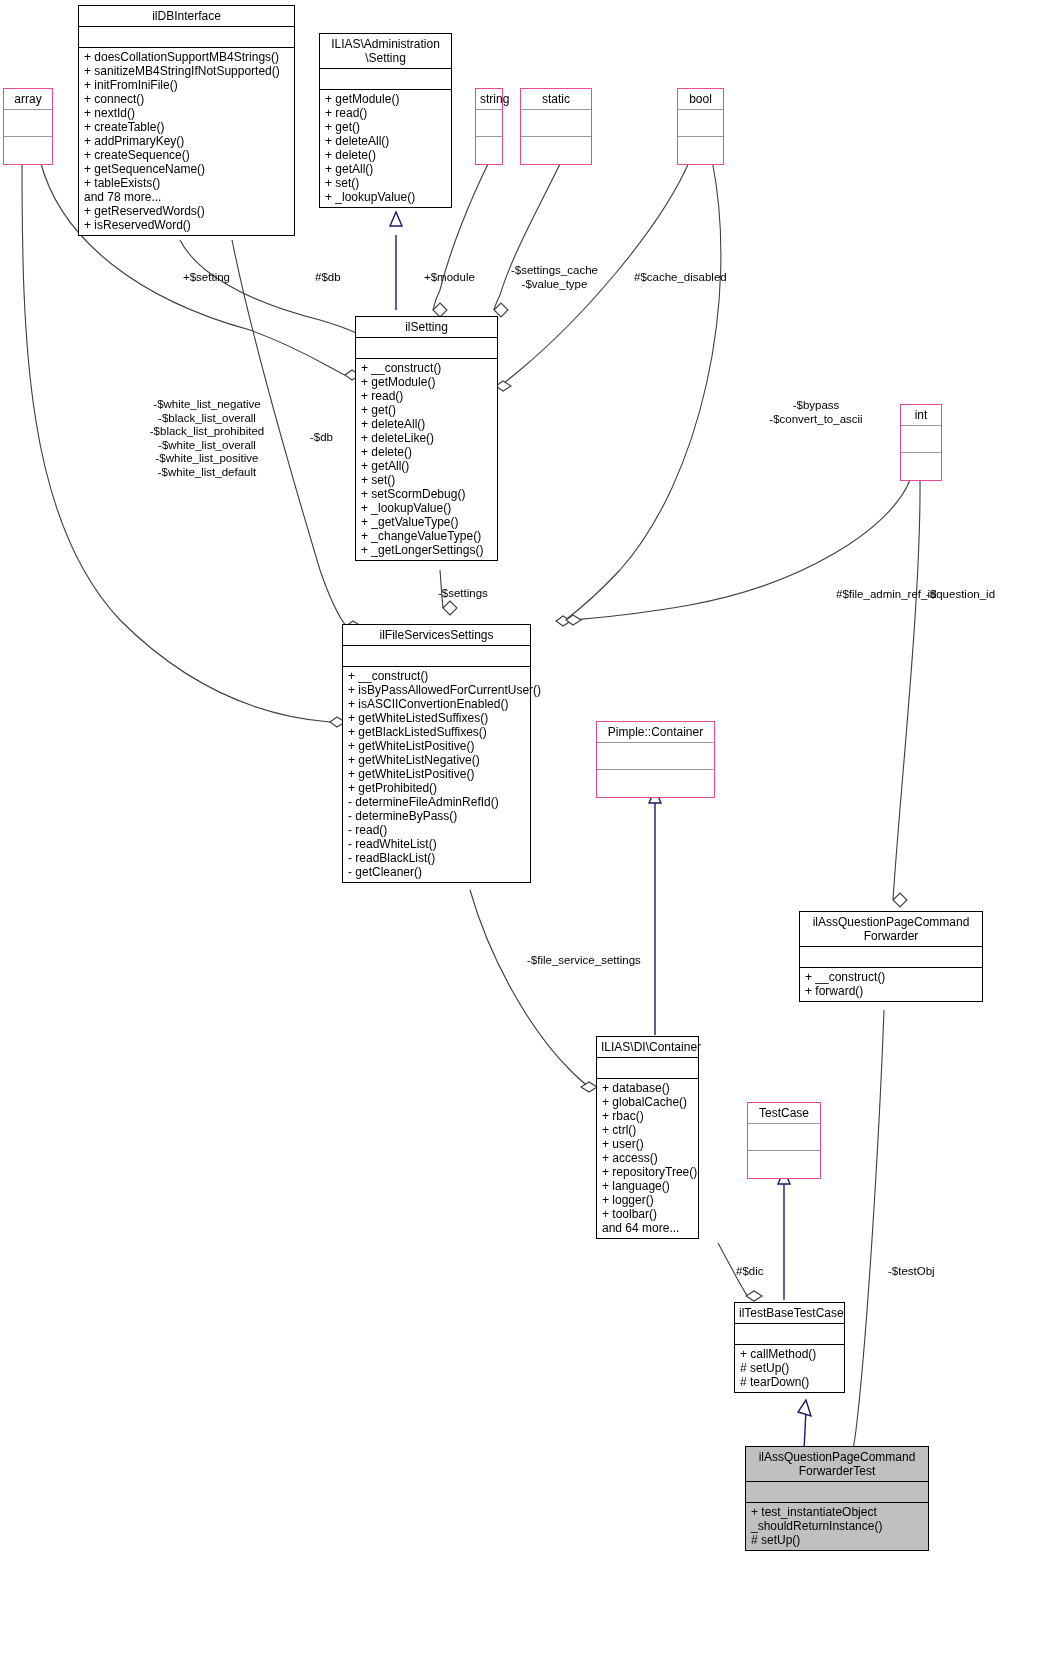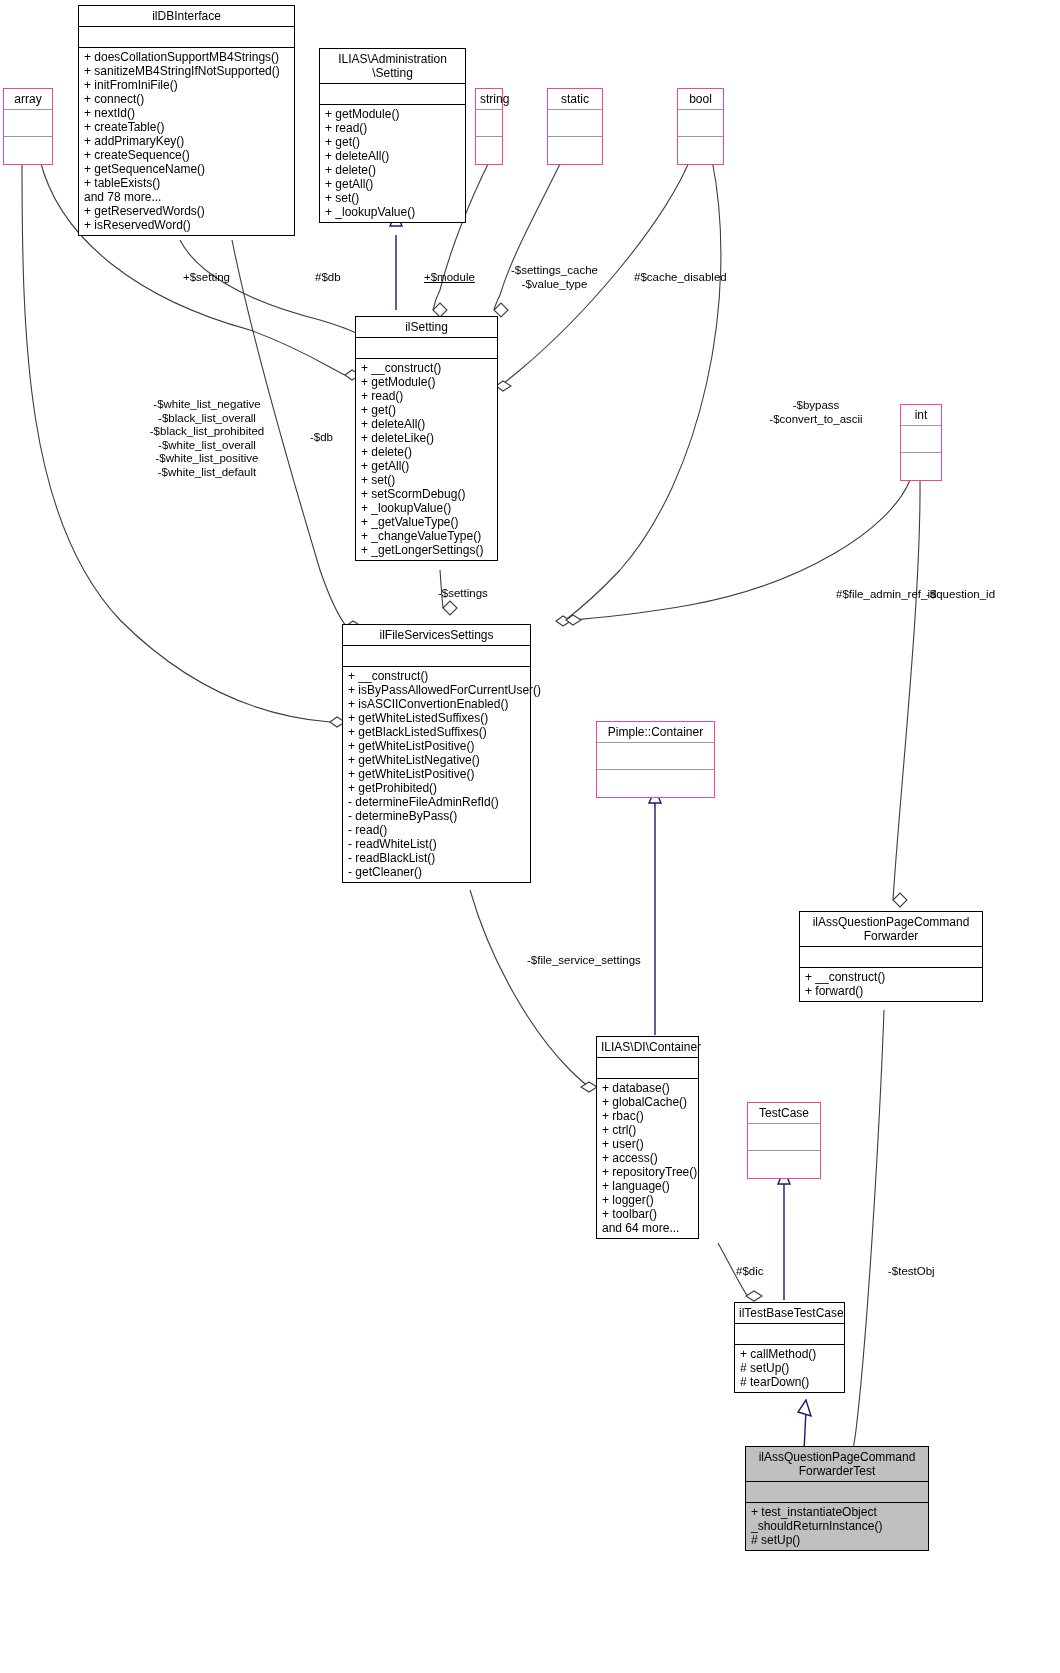--- a/index.html
+++ b/index.html
@@ -162,21 +162,21 @@
         <div>+ addPrimaryKey()</div>
         <div>+ createSequence()</div>
         <div>+ getSequenceName()</div>
         <div>+ tableExists()</div>
         <div>and 78 more...</div>
         <div>+ getReservedWords()</div>
         <div>+ isReservedWord()</div>
       </div>
   </div>
 
-  <div class="uml-class" style="left:319px; top:48px; width:147px;">
+  <div class="uml-class" style="left:319px; top:33px; width:133px;">
     <div class="uml-title">ILIAS\Administration
 \Setting</div>
     <div class="uml-attrs"></div>
     <div class="uml-ops">
         <div>+ getModule()</div>
         <div>+ read()</div>
         <div>+ get()</div>
         <div>+ deleteAll()</div>
         <div>+ delete()</div>
         <div>+ getAll()</div>
@@ -184,21 +184,21 @@
         <div>+ _lookupValue()</div>
       </div>
   </div>
 
   <div class="uml-class thin" style="left:475px; top:88px; width:28px;">
     <div class="uml-title">string</div>
     <div class="uml-attrs"></div>
     <div class="uml-ops" style="min-height:22px;"></div>
   </div>
 
-  <div class="uml-class thin" style="left:547px; top:88px; width:56px;">
+  <div class="uml-class thin" style="left:520px; top:88px; width:72px;">
     <div class="uml-title">static</div>
     <div class="uml-attrs"></div>
     <div class="uml-ops" style="min-height:22px;"></div>
   </div>
 
   <div class="uml-class thin" style="left:677px; top:88px; width:47px;">
     <div class="uml-title">bool</div>
     <div class="uml-attrs"></div>
     <div class="uml-ops" style="min-height:22px;"></div>
   </div>
@@ -308,21 +308,21 @@
     <div class="uml-attrs"></div>
     <div class="uml-ops">
         <div>+ test_instantiateObject</div>
         <div>_shouldReturnInstance()</div>
         <div># setUp()</div>
       </div>
   </div>
 
   <div class="edge-label" style="left:183px; top:271px;">+$setting</div>
   <div class="edge-label" style="left:315px; top:271px;">#$db</div>
-  <div class="edge-label" style="left:424px; top:271px;text-decoration:underline;">+$module</div>
+  <div class="edge-label" style="left:424px; top:271px;">+$module</div>
   <div class="edge-label" style="left:511px; top:264px;">-$settings_cache
 -$value_type</div>
   <div class="edge-label" style="left:634px; top:271px;">#$cache_disabled</div>
   <div class="edge-label" style="left:97px; top:398px; width:220px;">-$white_list_negative
 -$black_list_overall
 -$black_list_prohibited
 -$white_list_overall
 -$white_list_positive
 -$white_list_default</div>
   <div class="edge-label" style="left:310px; top:431px;">-$db</div>

